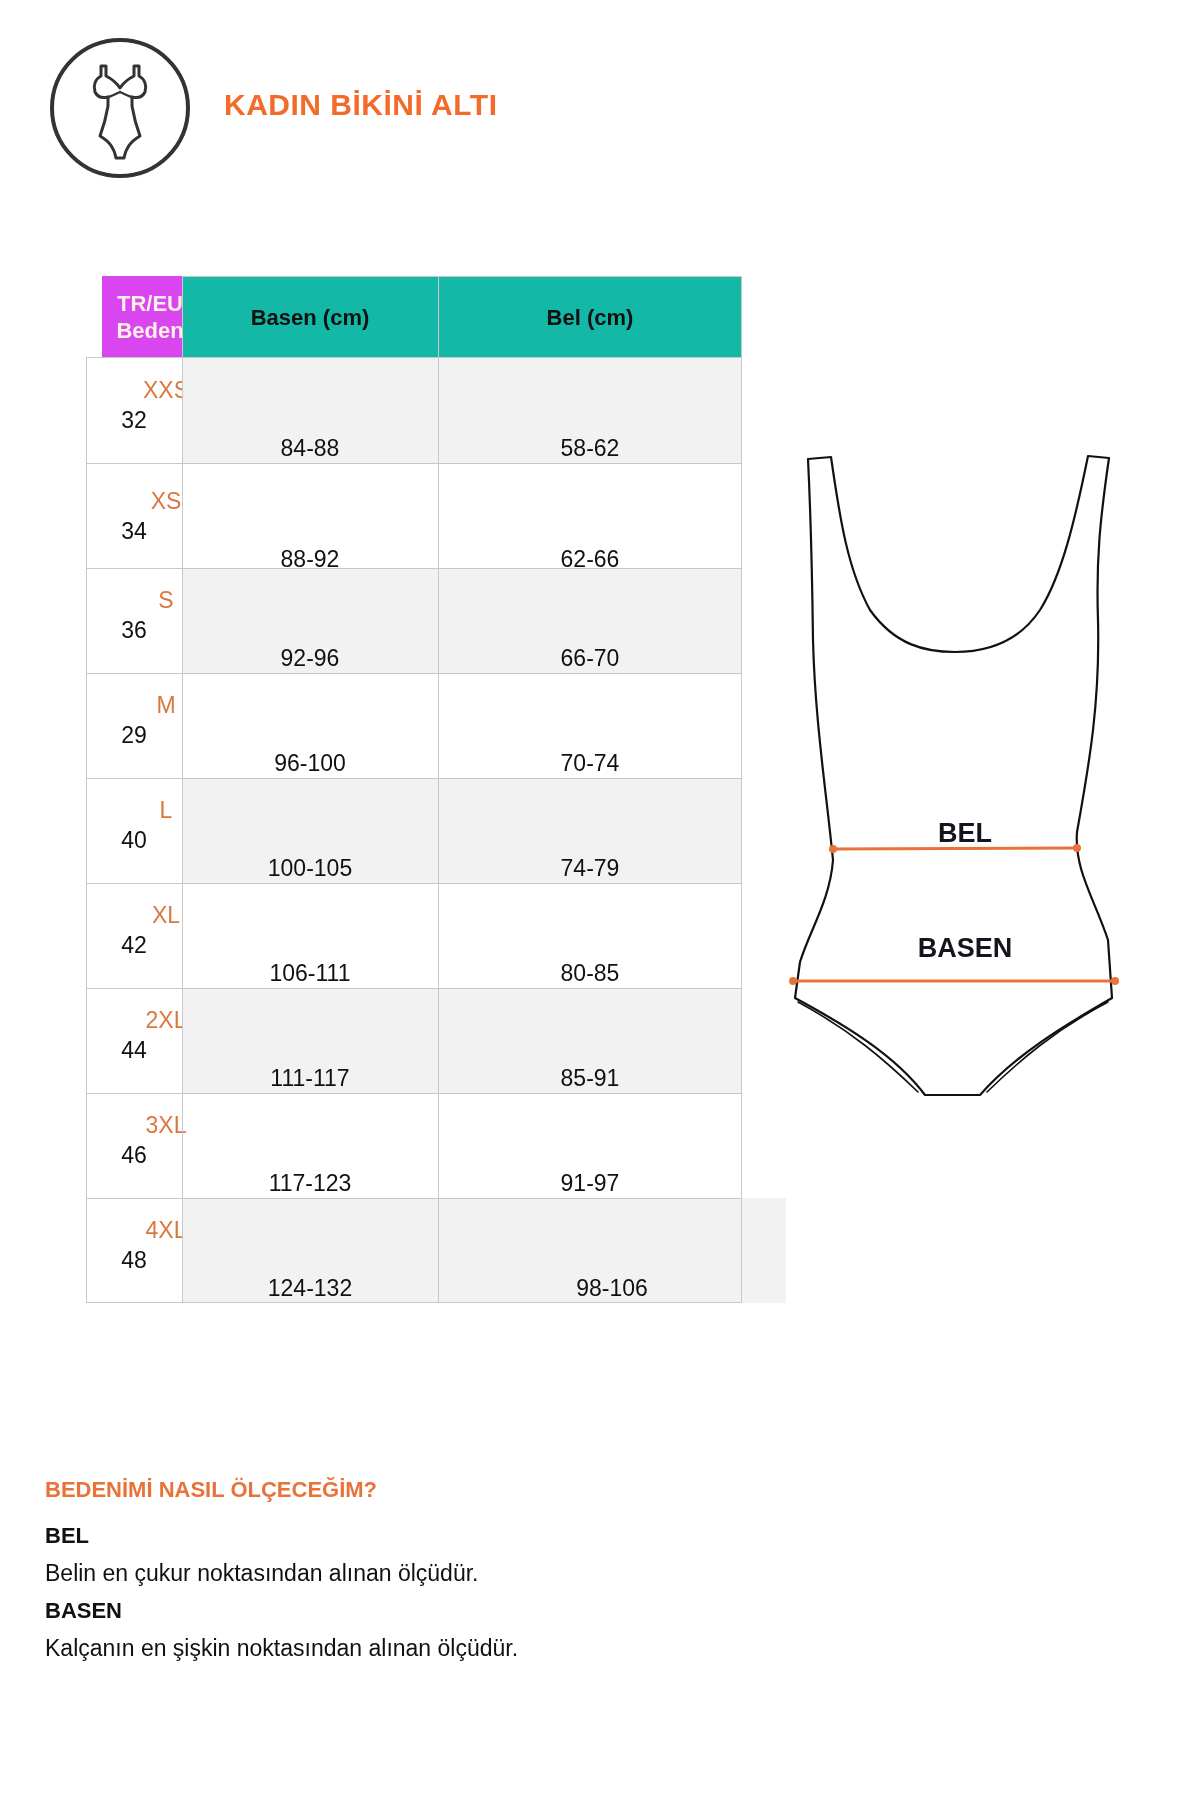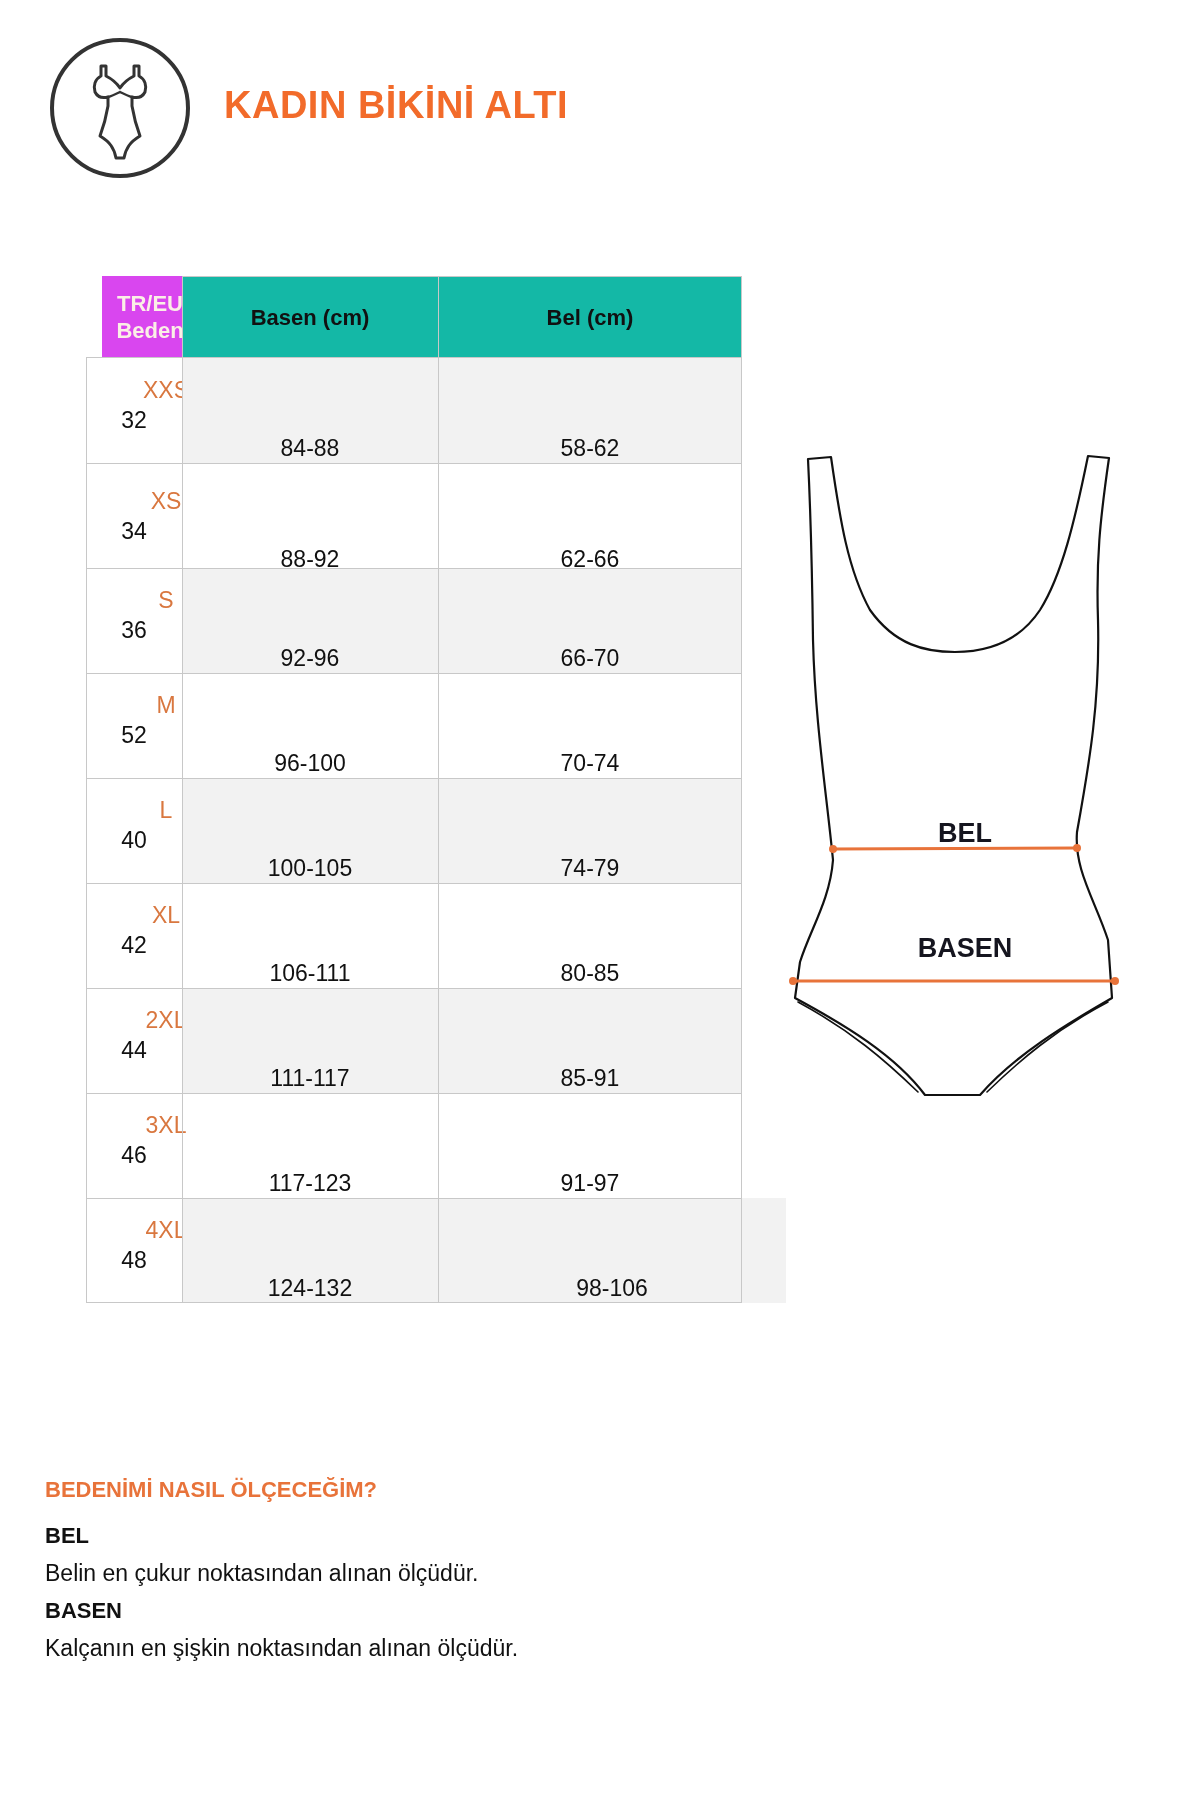--- a/index.html
+++ b/index.html
@@ -1,20 +1,20 @@
 <!DOCTYPE html>
 <html><head>
 <meta charset="utf-8">
 <style>
   html, body { margin:0; padding:0; background:#ffffff; }
   body { width:1200px; height:1800px; position:relative; overflow:hidden;
          font-family:"Liberation Sans", sans-serif; color:#111; }
   .abs { position:absolute; }
   #logo-circle { left:48px; top:36px; width:144px; height:144px; }
-  #page-title { left:224px; top:83px; font-size:38px; font-weight:bold; color:#F26B2A;
+  #page-title { left:224px; top:83px; font-size:30px; font-weight:bold; color:#F26B2A;
                 letter-spacing:0.5px; white-space:nowrap; line-height:44px; }
 
   #size-table { position:absolute; left:86px; top:276px; width:656px; height:1027px; }
   .hdr-size { position:absolute; left:16px; top:0; width:96px; height:82px; background:#d946ef;
               color:#FBEFE6; font-weight:bold; font-size:22px; line-height:27px;
               display:flex; flex-direction:column; align-items:center; justify-content:center; }
   .hdr-col { position:absolute; top:0; height:82px; display:flex; align-items:center;
              justify-content:center; font-weight:bold; font-size:22px; color:#111;
              border-top:1px solid #C8C8C8; box-sizing:border-box; background:#14b8a6; }
   .vline { position:absolute; width:1px; background:#C8C8C8; }
@@ -87,21 +87,21 @@
     <div class="cell-data" style="left:96px;width:256px;">
         <div class="val">92-96</div>
       </div>
     <div class="cell-data" style="left:352px;width:304px;">
         <div class="val">66-70</div>
       </div>
   </div>
   <div class="row" style="top:397px;">
     <div class="cell-size">
       <div class="size-label">M</div>
-      <div class="size-num">52</div>
+      <div class="size-num">29</div>
     </div>
     <div class="cell-data" style="left:96px;width:256px;">
         <div class="val">96-100</div>
       </div>
     <div class="cell-data" style="left:352px;width:304px;">
         <div class="val">70-74</div>
       </div>
   </div>
   <div class="row shade" style="top:502px;">
     <div class="cell-size">

